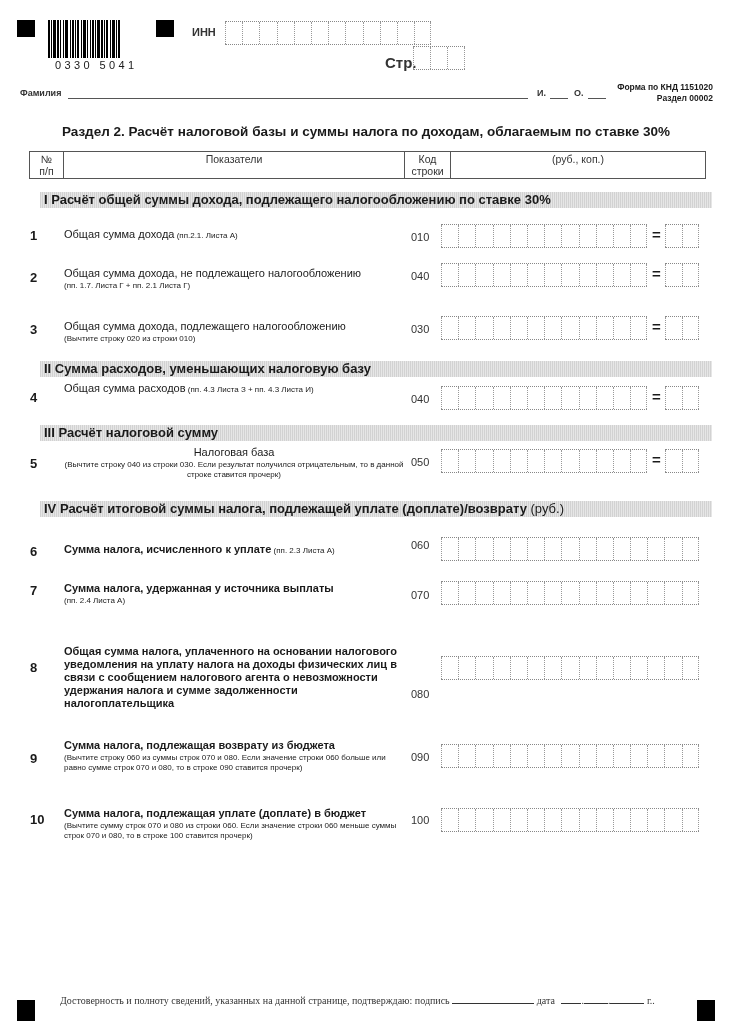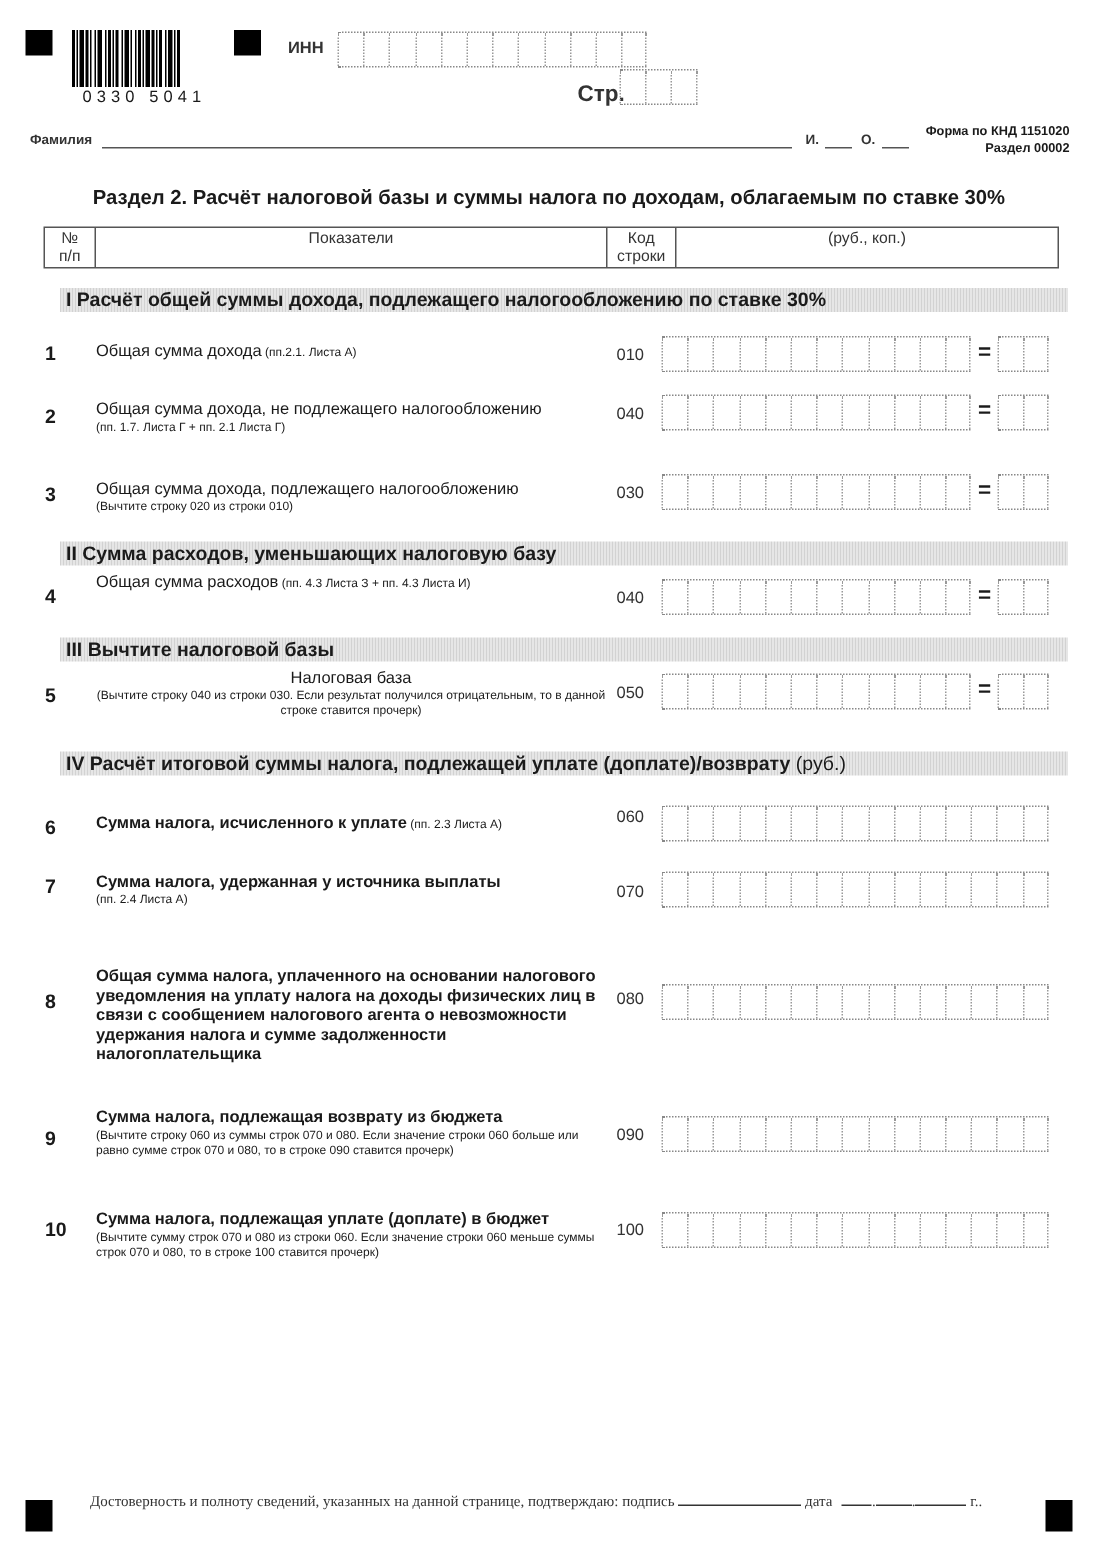--- a/index.html
+++ b/index.html
@@ -147,21 +147,21 @@
     <div>Код</div>
     <div>строки</div>
   </div>
   <div style="flex:1;">
     <div>(руб., коп.)</div>
   </div>
 </div>
 
 <div class="section" style="top:192px;">I Расчёт общей суммы дохода, подлежащего налогообложению по ставке 30%</div>
 <div class="section" style="top:361px;">II Сумма расходов, уменьшающих налоговую базу</div>
-<div class="section" style="top:425px;">III Вычтите налоговой базы</div>
+<div class="section" style="top:425px;">III Расчёт налоговой сумму</div>
 <div class="section" style="top:501px;"><span>IV Расчёт итоговой суммы налога, подлежащей уплате (доплате)/возврату</span><span class="light"> (руб.)</span></div>
 
 <div id="rows">
     <div class="rownum" style="top: 228px;">1</div>
     <div class="rowtext" style="top: 228px;"><span class="main">Общая сумма дохода</span><span class="inl"> (пп.2.1. Листа А)</span><span class="sub"></span></div>
     <div class="code" style="top: 231px;">010</div>
     <div class="cells" style="left: 441px; top: 224px;">
       <div class="cell"></div>
       <div class="cell"></div>
       <div class="cell"></div>
@@ -303,21 +303,21 @@
       <div class="cell"></div>
       <div class="cell"></div>
       <div class="cell"></div>
       <div class="cell"></div>
       <div class="cell"></div>
       <div class="cell"></div>
       <div class="cell"></div>
     </div>
     <div class="rownum" style="top: 660px;">8</div>
     <div class="rowtext bold" style="top: 645px; width: 335px;"><span class="main">Общая сумма налога, уплаченного на основании налогового уведомления на уплату налога на доходы физических лиц в связи с сообщением налогового агента о невозможности удержания налога и сумме задолженности налогоплательщика</span><span class="inl"></span><span class="sub"></span></div>
-    <div class="code" style="top: 660px;">080</div>
+    <div class="code" style="top: 688px;">080</div>
     <div class="cells" style="left: 441px; top: 656px;">
       <div class="cell"></div>
       <div class="cell"></div>
       <div class="cell"></div>
       <div class="cell"></div>
       <div class="cell"></div>
       <div class="cell"></div>
       <div class="cell"></div>
       <div class="cell"></div>
       <div class="cell"></div>

